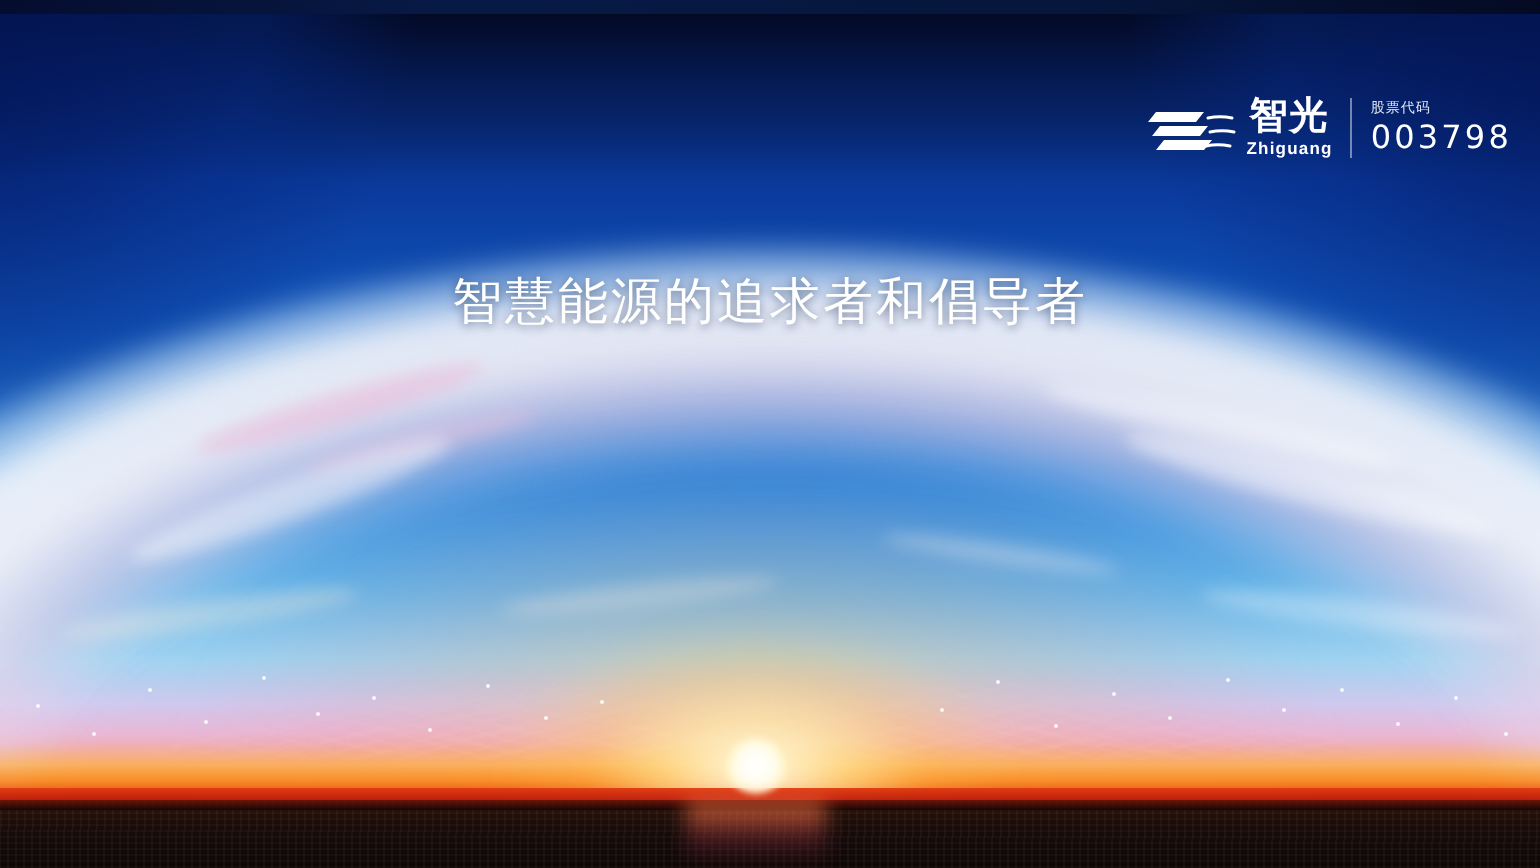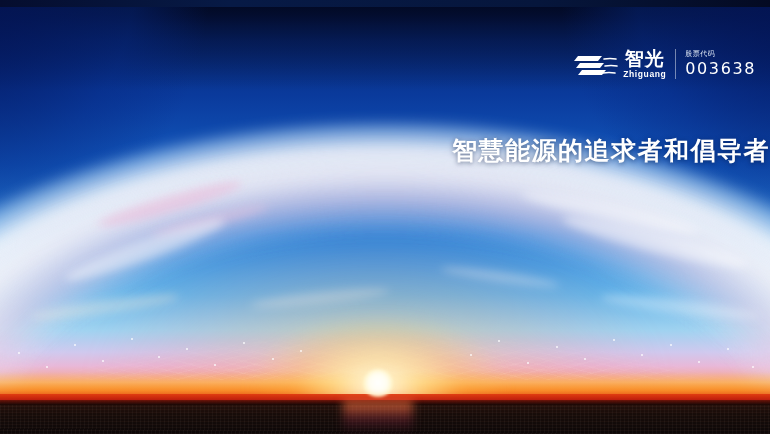--- a/index.html
+++ b/index.html
@@ -248,23 +248,22 @@
     font-family:"DejaVu Sans","Liberation Sans",sans-serif;
   }
   .stock-code{
     font-size:16px;color:#ffffff;letter-spacing:1.6px;font-weight:400;
     font-family:"DejaVu Sans","Liberation Sans",sans-serif;
   }
 
   
   .tagline{
     position:absolute;left:0;right:0;top:137px;
-    text-align:right;
+    text-align:center;
     user-select:none;
-    font-weight:bold;
   }
   .tagline-cn{
     font-size:25px;color:#ffffff;letter-spacing:1.5px;
     font-family:"DejaVu Sans","Liberation Sans",sans-serif;
     text-shadow:0 1px 5px rgba(0,20,60,.55);
     line-height:1.15;
   }
   .tagline-en{
     margin-top:5px;
     font-size:16px;color:#eef4fb;letter-spacing:2.6px;
@@ -360,21 +359,21 @@
       <span class="logo-word">
         <span class="logo-cn">智光</span>
         <span class="logo-en">Zhiguang</span>
       </span>
     </div>
 
     <span class="logo-divider"></span>
 
     <span class="stock">
       <span class="stock-label">股票代码</span>
-      <span class="stock-code">003638</span>
+      <span class="stock-code">003798</span>
     </span>
   </div>
 
   <div class="tagline">
     <div class="tagline-cn">智慧能源的追求者和倡导者</div>
   </div>
 
 </div>
 
 </body></html>

